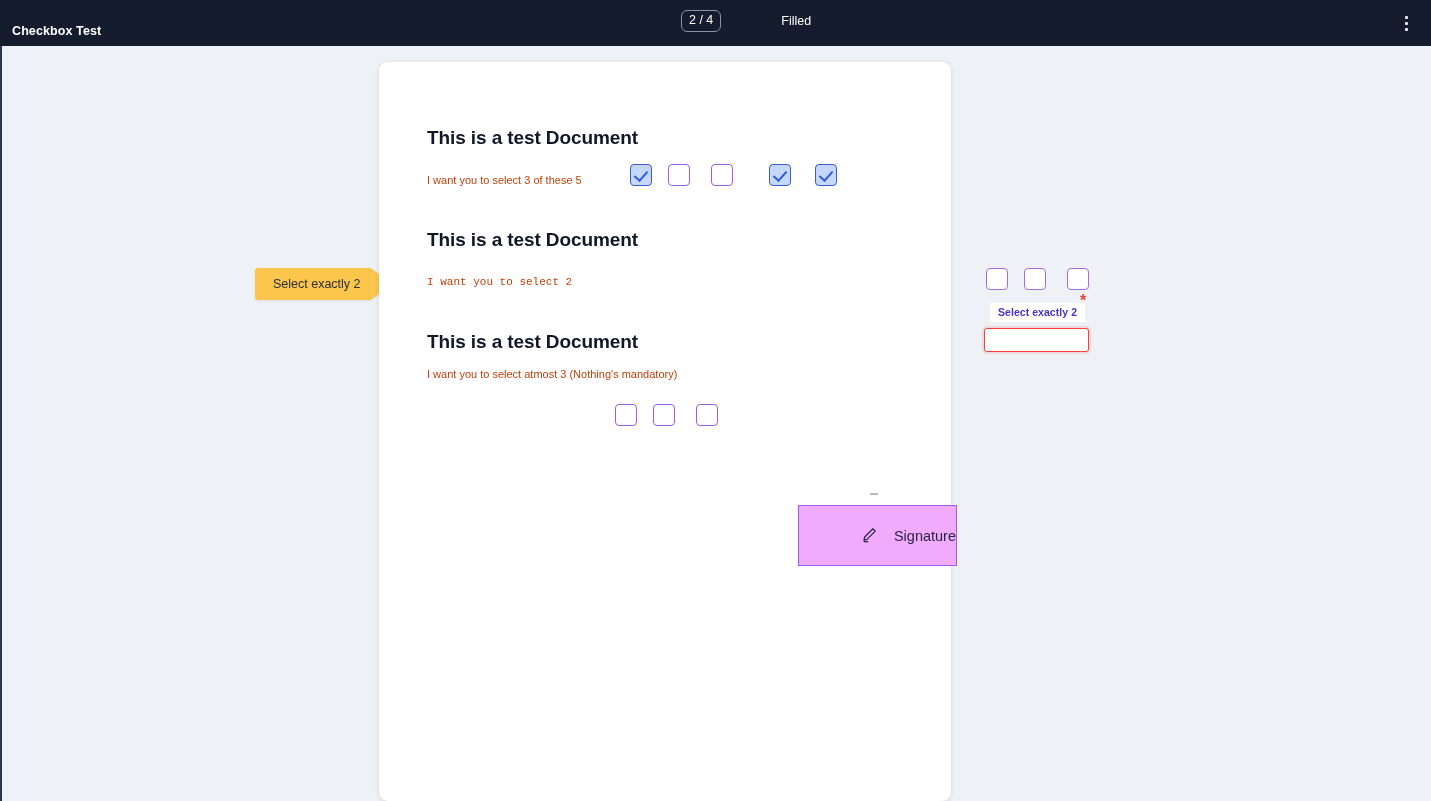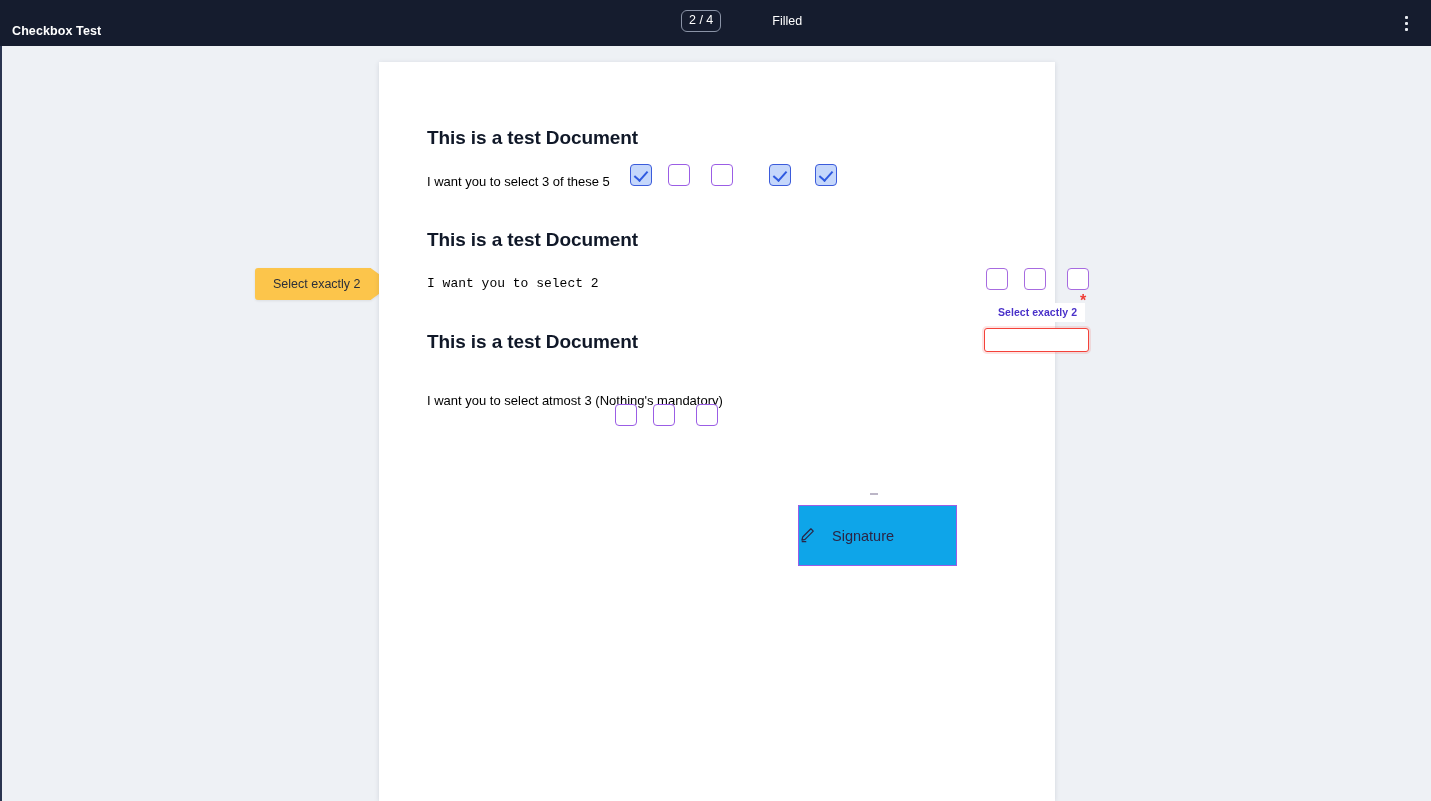--- a/index.html
+++ b/index.html
@@ -32,21 +32,21 @@
     letter-spacing: .1px;
     color: #ffffff;
     white-space: nowrap;
   }
   #fill-status {
     position: absolute;
     left: 681px;
     top: 10px;
     display: flex;
     align-items: center;
-    gap: 14px;
+    gap: 23px;
   }
   #fill-count {
     border: 1px solid #8a93a6;
     border-radius: 6px;
     padding: 2px 7px 3px 7px;
     font-size: 12.5px;
     line-height: 15px;
     color: #ffffff;
     white-space: nowrap;
   }
@@ -91,39 +91,40 @@
     width: 2px;
     height: 755px;
     background: #2a3550;
   }
 
   
   #doc-page {
     position: absolute;
     left: 379px;
     top: 16px;
-    width: 676px;
+    width: 572px;
     height: 739px;
     background: #ffffff;
     box-shadow: 0 1px 5px rgba(30,40,60,.13);
+    border-radius: 9px;
   }
 
   
   .doc-heading {
     position: absolute;
     font-size: 19px;
     font-weight: bold;
     color: #101828;
     letter-spacing: -.1px;
     white-space: nowrap;
   }
   .doc-text {
     position: absolute;
-    font-size: 13px;
-    color: #000000;
+    font-size: 11px;
+    color: #c2410c;
     white-space: nowrap;
   }
 
   
   .cbox {
     position: absolute;
     width: 22px;
     height: 22px;
     border-radius: 4px;
     background: #ffffff;
@@ -219,25 +220,25 @@
     clip-path: polygon(0 0, 0 100%, 100% 50%);
   }
 
   
   #signature-button {
     position: absolute;
     left: 419px;
     top: 443px;
     width: 159px;
     height: 61px;
-    background: #0ea5e9;
+    background: #f0abfc;
     border: 1.6px solid #9b5de5;
     display: flex;
     align-items: center;
-    justify-content: flex-start;
+    justify-content: flex-end;
     gap: 16px;
     cursor: pointer;
   }
   #signature-label {
     font-size: 14.5px;
     color: #2b2545;
     white-space: nowrap;
   }
   #signature-icon svg { display: block; }
   #signature-tick {
@@ -294,21 +295,21 @@
     <div id="req-group"></div>
 
     <div class="cbox req" style="left:607px; top:206px;"></div>
     <div class="cbox req" style="left:645px; top:206px;"></div>
     <div class="cbox req" style="left:688px; top:206px;"></div>
 
     <div id="inline-hint">Select exactly 2</div>
     <div id="req-asterisk">*</div>
 
     <div class="doc-heading" style="left:48px; top:269px;">This is a test Document</div>
-    <div class="doc-text" style="left:48px; top:306px;margin-top:25px;">I want you to select atmost 3 (Nothing's mandatory)</div>
+    <div class="doc-text" style="left:48px; top:306px;">I want you to select atmost 3 (Nothing's mandatory)</div>
 
     <div class="cbox" style="left:236px; top:342px;"></div>
     <div class="cbox" style="left:274px; top:342px;"></div>
     <div class="cbox" style="left:317px; top:342px;"></div>
 
     <div id="signature-tick"></div>
     <div id="signature-button">
       <span id="signature-icon">
         <svg width="17" height="17" viewBox="0 0 18 18" fill="none">
           <path d="M12.6 1.9 L15.1 4.4 L6.4 13.1 L3.1 13.9 L3.9 10.6 Z" stroke="#2b2545" stroke-width="1.3" stroke-linejoin="round" fill="none"></path>

